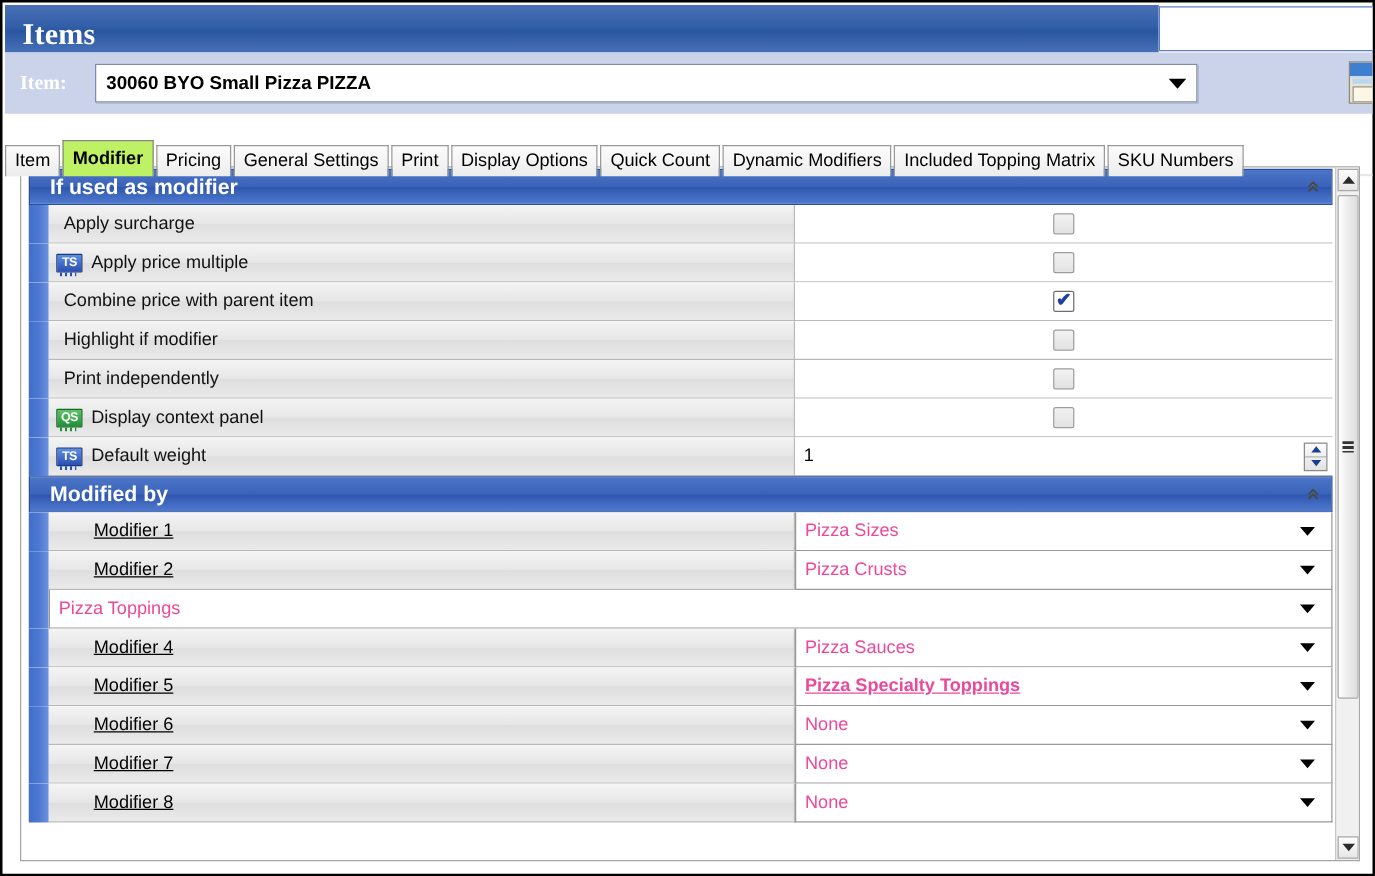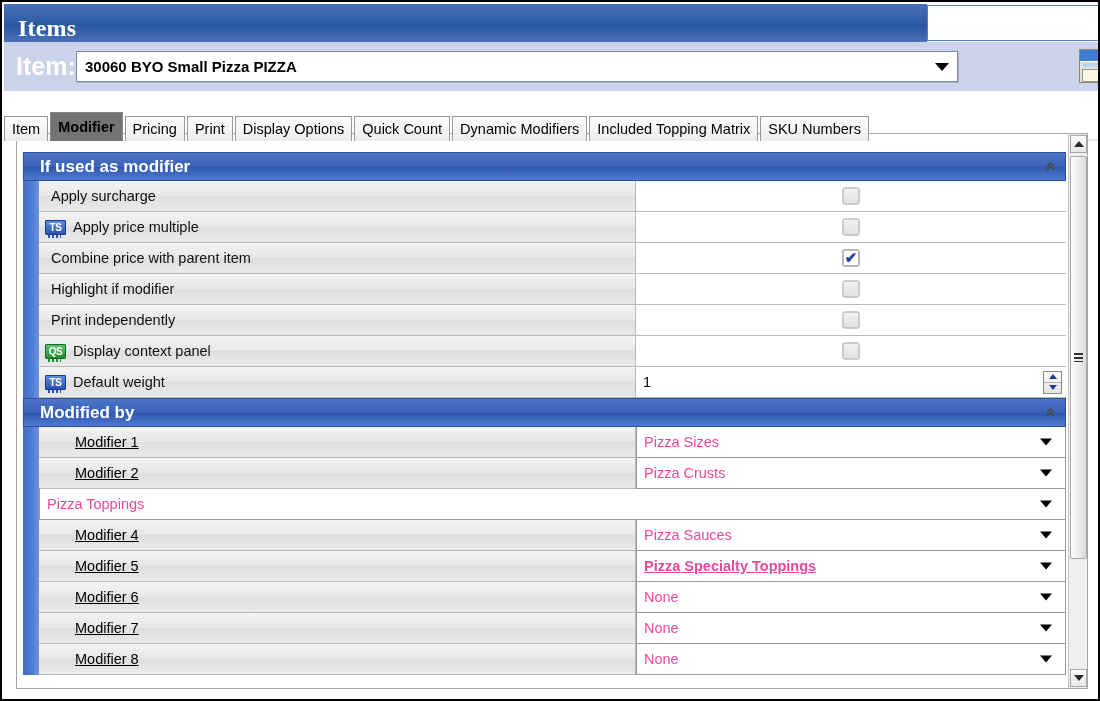--- a/index.html
+++ b/index.html
@@ -54,26 +54,26 @@
     left: 2px; top: 40px;
     width: 1096px; height: 49px;
     background: #cbd3ea;
     display: flex;
     align-items: center;
     box-sizing: border-box;
   }
   .item-label {
     color: #ffffff;
     font-weight: bold;
-    font-size: 25px;
+    font-size: 16px;
     padding-left: 12px;
     padding-right: 10px;
     width: 72px;
     box-sizing: border-box;
-    font-family: Liberation Sans, sans-serif;
+    font-family: Liberation Serif, serif;
   }
   .item-combo {
     position: relative;
     width: 882px;
     height: 31px;
     background: #ffffff;
     border: 1px solid #7b8cae;
     box-sizing: border-box;
     display: flex;
     align-items: center;
@@ -151,38 +151,38 @@
     border-bottom: none;
     margin-right: 2px;
     white-space: nowrap;
     box-sizing: border-box;
     z-index: 1;
   }
   .tab.active {
     height: 29px;
     line-height: 28px;
     font-weight: bold;
-    background: #737373;
+    background: #bef264;
     border-color: #888888;
     z-index: 3;
   }
 
   
   .panel {
     position: absolute;
     left: 14px; top: 131px;
     width: 1072px; height: 556px;
     background: #ffffff;
     border: 1px solid #a6a6a6;
     box-sizing: border-box;
     overflow: hidden;
   }
   .grid {
     position: absolute;
-    left: 6px; top: 18px;
+    left: 6px; top: 1px;
     width: 1043px;
     
   }
 
   .section-header {
     position: relative;
     height: 29px;
     background: linear-gradient(to bottom, #4c76c8 0%, #3a62b8 50%, #2f56ae 51%, #4f7ad0 100%);
     border: 1px solid #2a4f9e;
     box-sizing: border-box;
@@ -456,20 +456,21 @@
   <div class="item-icon-btn">
     <div class="ico-top"></div>
     <div class="ico-stripe"></div>
     <div class="ico-body"></div>
   </div>
 
   <div class="tabstrip" id="tabstrip">
       <div class="tab">Item</div>
       <div class="tab active">Modifier</div>
       <div class="tab">Pricing</div>
+      <div class="tab">General Settings</div>
       <div class="tab">Print</div>
       <div class="tab">Display Options</div>
       <div class="tab">Quick Count</div>
       <div class="tab">Dynamic Modifiers</div>
       <div class="tab">Included Topping Matrix</div>
       <div class="tab">SKU Numbers</div>
     </div>
 
   <div class="panel">
     <div class="grid" id="grid">

